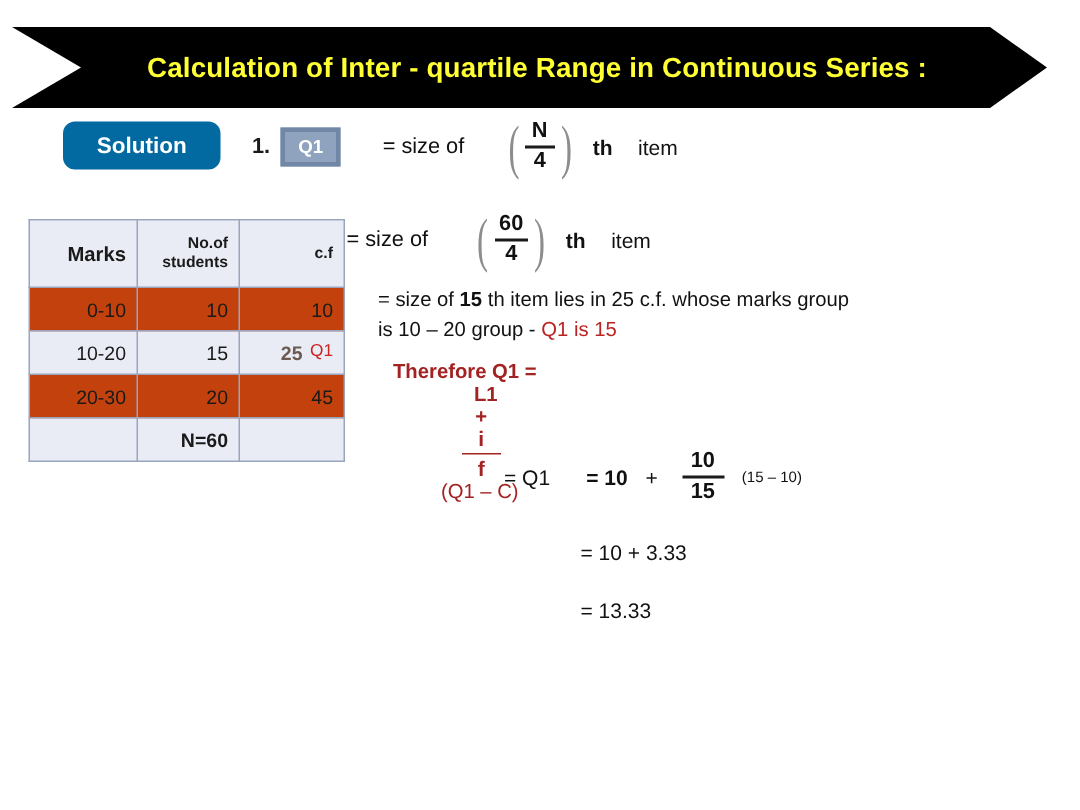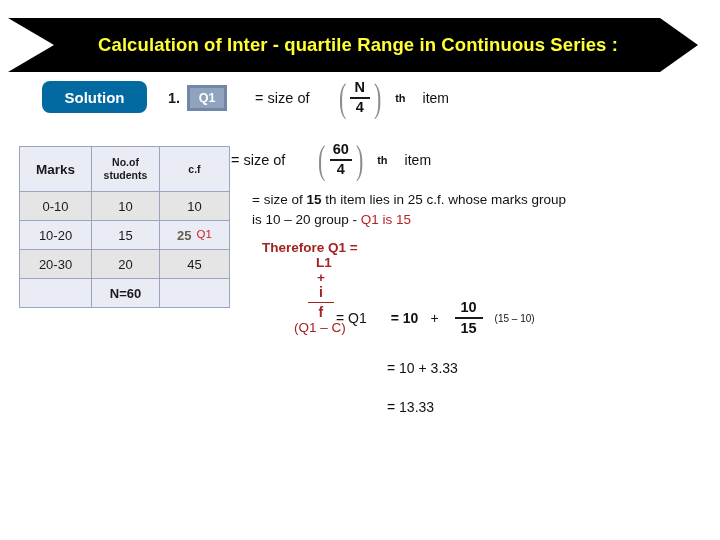--- a/index.html
+++ b/index.html
@@ -129,21 +129,21 @@
     height: 1.6px;
     background: #1a1a1a;
     margin: 1.5px 0;
   }
   .frac .den {
     font-size: 14.5px;
     font-weight: bold;
     padding: 0 3px;
   }
   .th-label {
-    font-size: 11px;
+    font-size: 14px;
     font-weight: bold;
     margin-left: 11px;
   }
   .item-label {
     font-size: 14px;
     margin-left: 17px;
   }
 
   
   #formula-line-2 {
@@ -162,42 +162,42 @@
     position: absolute;
     left: 19px;
     top: 146px;
     border-collapse: collapse;
     width: 210px;
     table-layout: fixed;
   }
   #marks-table td, #marks-table th {
     border: 1px solid #9aa4bd;
     padding: 5px 7px;
-    text-align: center;
+    text-align: right;
     vertical-align: middle;
     font-size: 13px;
     color: #1a1a1a;
     height: 18px;
   }
   #marks-table th {
     background: #e9ecf4;
     font-size: 13.5px;
     font-weight: bold;
     height: 34px;
     vertical-align: middle;
   }
   #marks-table th.small-head {
     font-size: 10.5px;
     font-weight: bold;
     line-height: 1.2;
   }
   #marks-table col.c1 { width: 72px; }
   #marks-table col.c2 { width: 68px; }
   #marks-table col.c3 { width: 70px; }
-  #marks-table tr.shade td { background: #e5e5e5; }
+  #marks-table tr.shade td { background: #c2410c; }
   #marks-table tr.plain td { background: #e9ecf4; }
   #marks-table td.cf-highlight b { color: #6b5a52; font-weight: bold; }
   .q1-tag {
     color: #cc2222;
     font-size: 11.5px;
     margin-left: 5px;
     vertical-align: top;
   }
   #marks-table td.total { font-weight: bold; font-size: 13px; }
 

